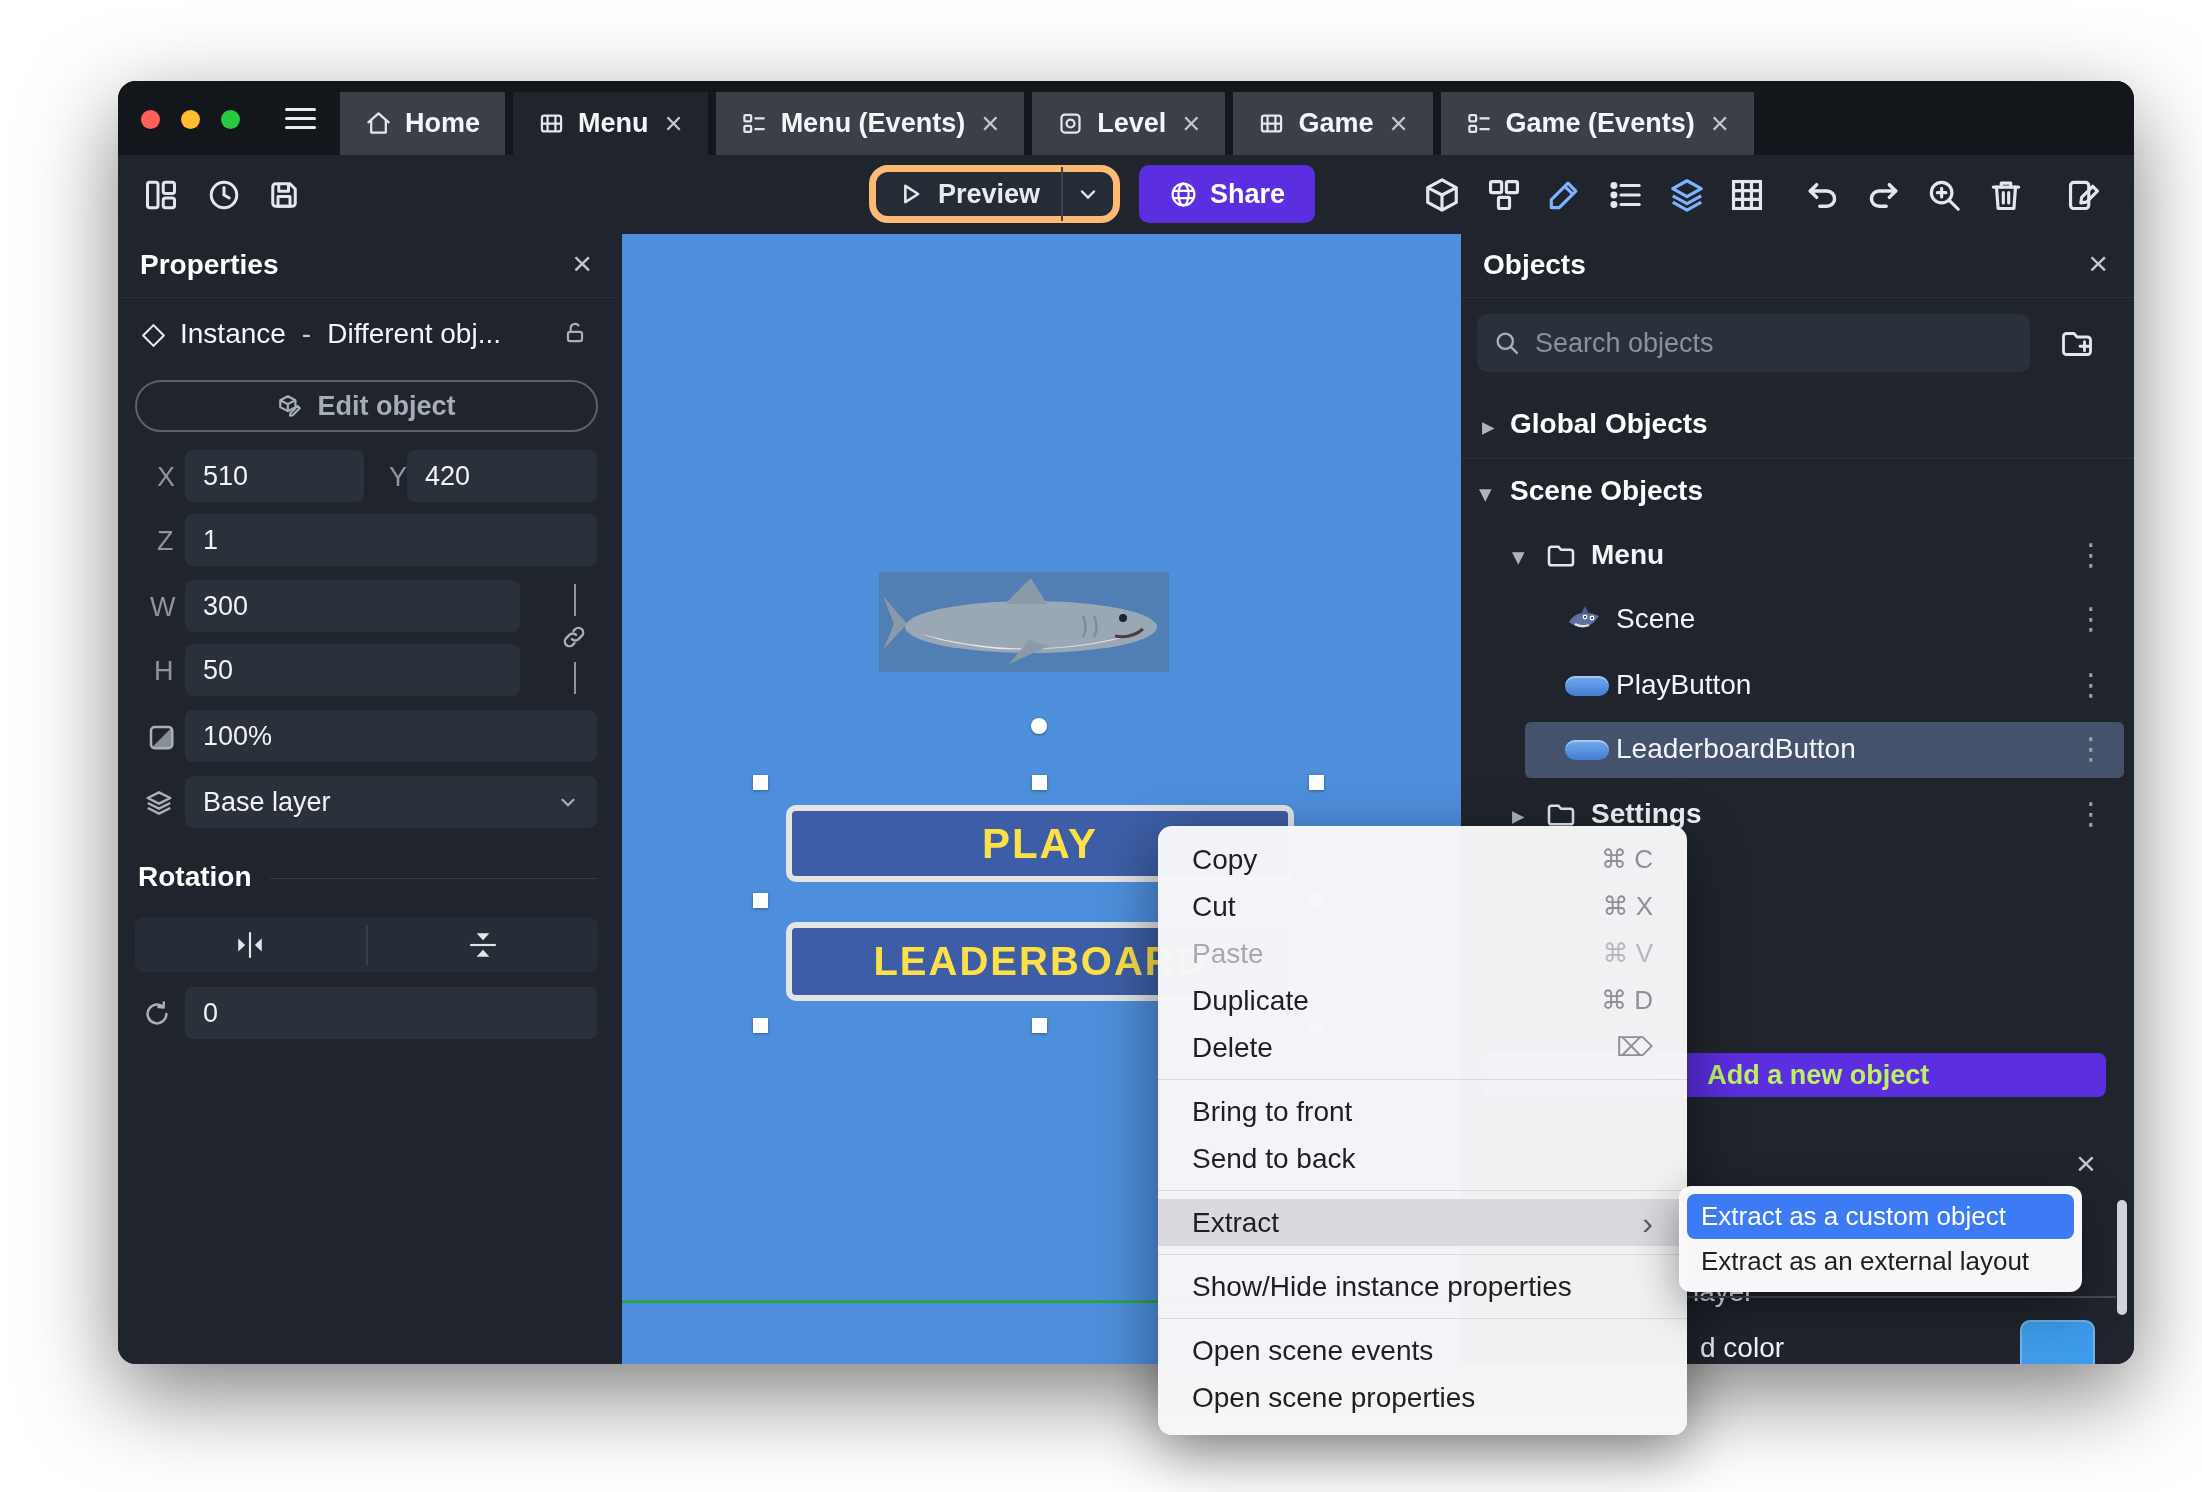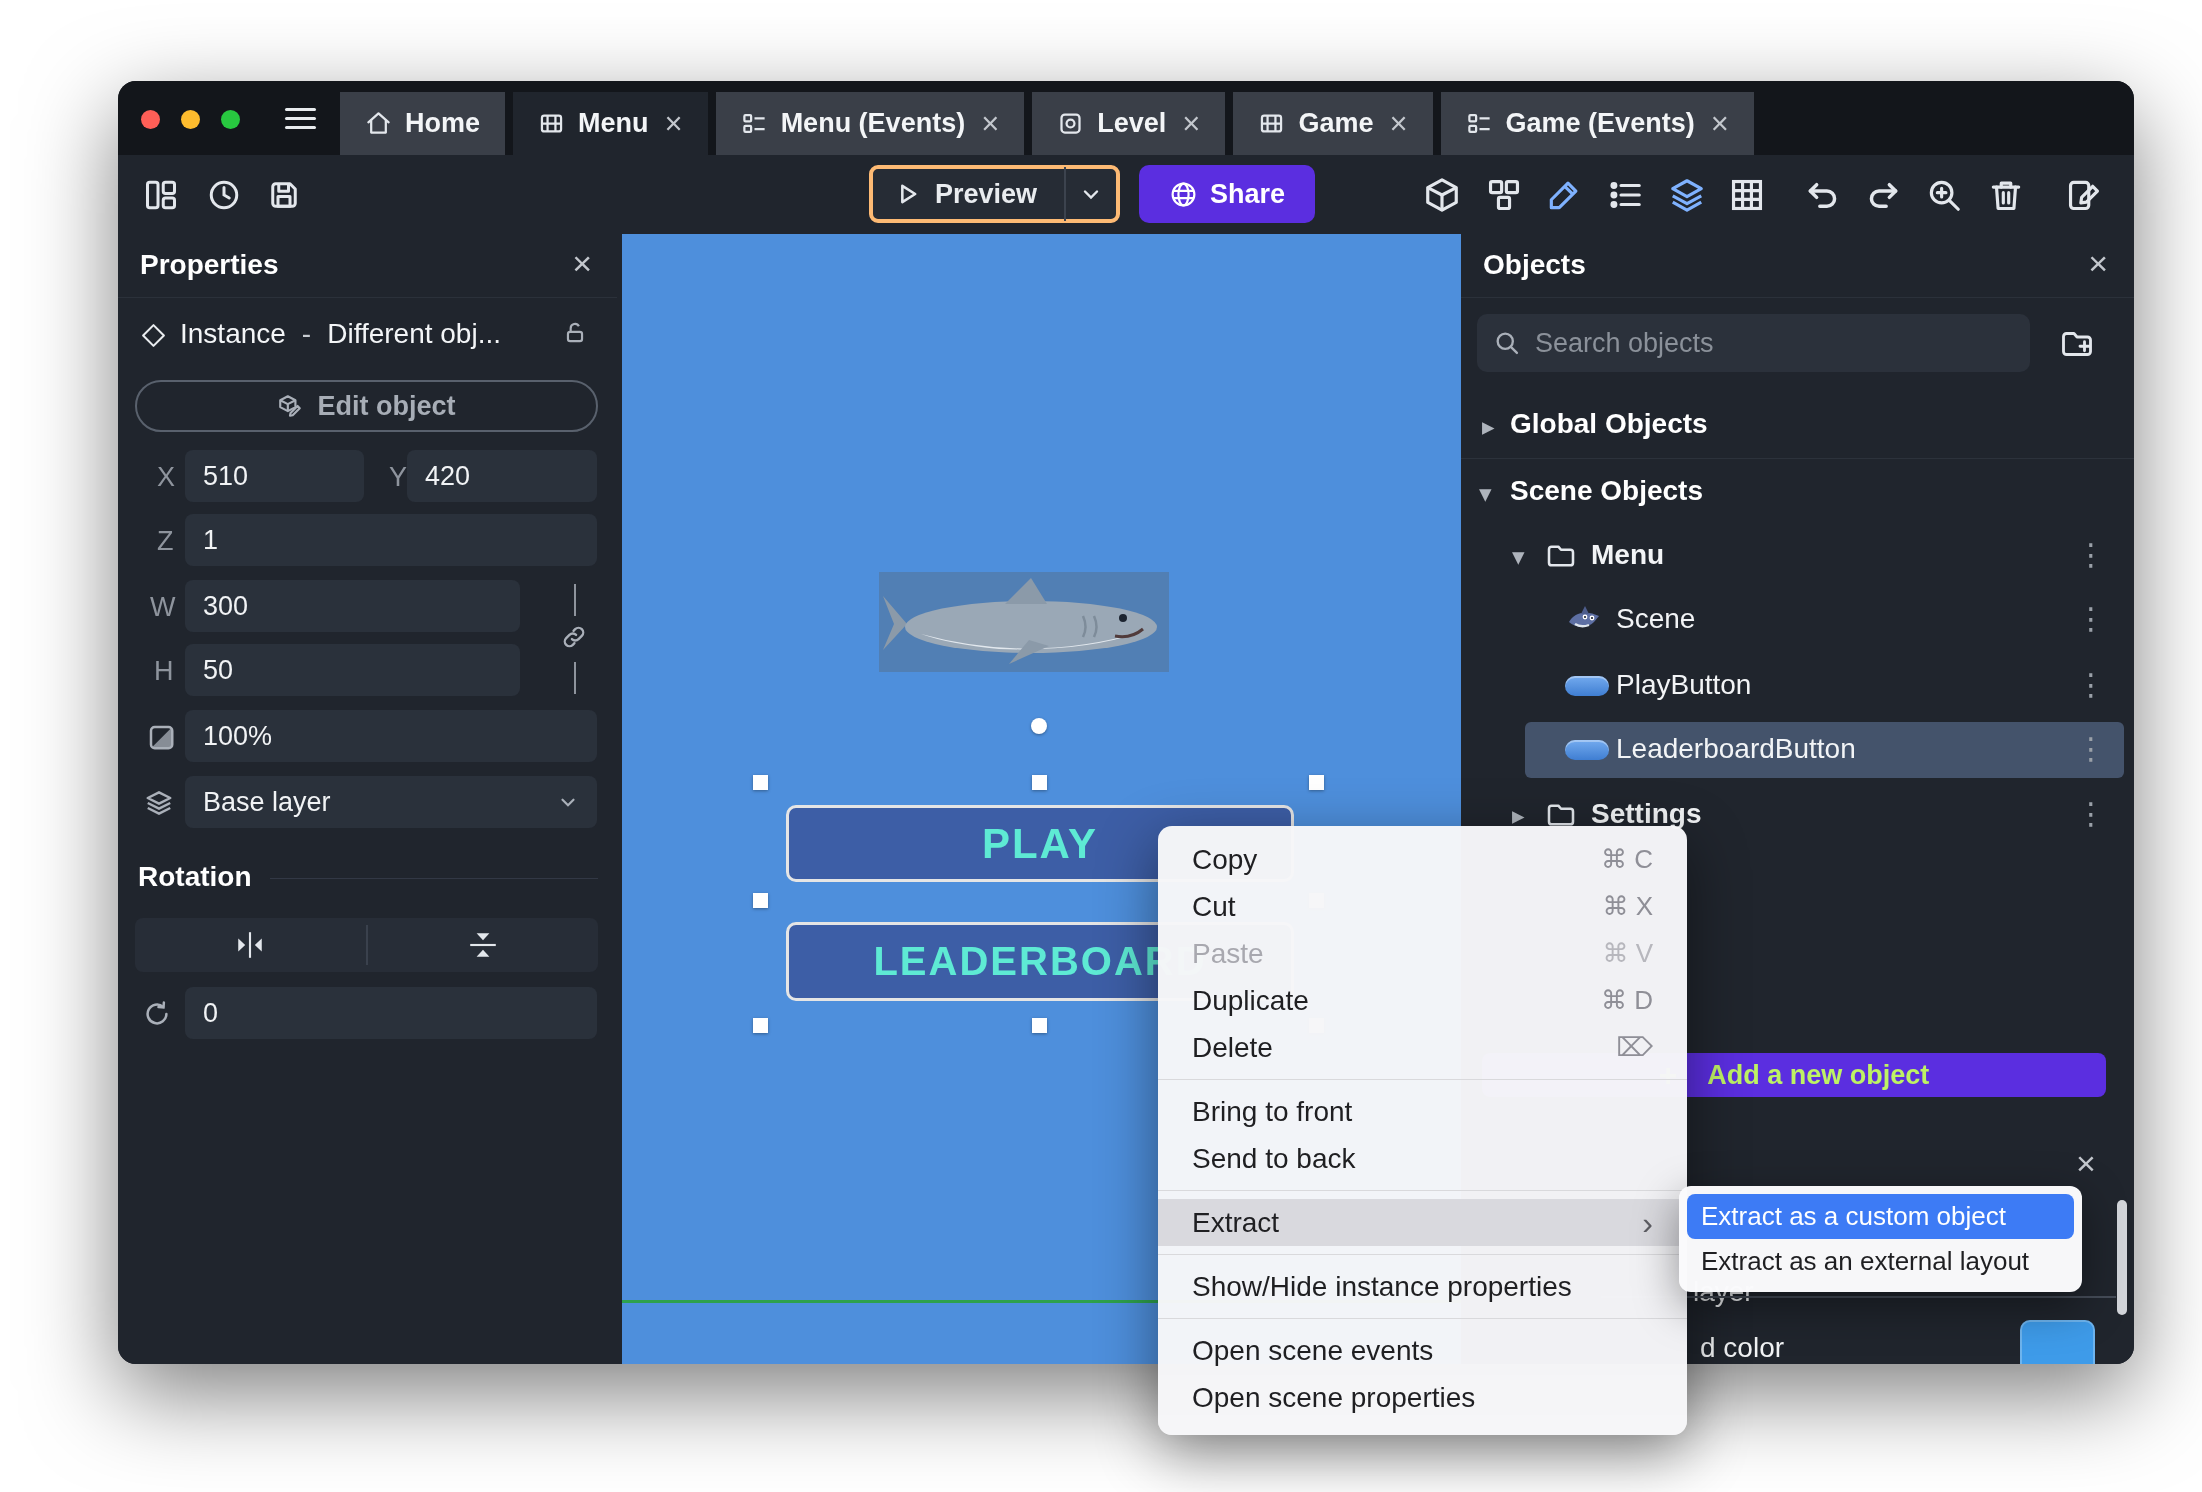--- a/index.html
+++ b/index.html
@@ -17,21 +17,21 @@
   .burger{position:absolute;left:167px;top:27px;width:31px;height:21px;display:flex;flex-direction:column;justify-content:space-between}
   .burger i{display:block;height:3px;border-radius:2px;background:#e9ecef}
   .tabs{position:absolute;left:222px;bottom:0;height:63px;display:flex;gap:8px}
   .tab{display:flex;align-items:center;gap:13px;padding:0 25px;background:#3a3f48;font-size:27px;font-weight:bold;color:#f3f5f7}
   .tab.active{background:#20252d}
   .tclose{font-size:31px;font-weight:normal;color:#c3c7cd;margin-left:3px}
 
   
   .toolbar{position:absolute;left:0;top:74px;width:100%;height:79px;background:#20252d}
   .tbi{position:absolute;top:20px;width:40px;height:40px;display:flex;align-items:center;justify-content:center}
-  .btn-preview{position:absolute;left:751px;top:10px;width:251px;height:58px;border:4px solid #fdba74;background:#262c35;border-radius:9px;display:flex;align-items:center}
+  .btn-preview{position:absolute;left:751px;top:10px;width:251px;height:58px;border:7px solid #fdba74;background:#262c35;border-radius:19px;display:flex;align-items:center}
   .btn-preview .plabel{font-size:27px;font-weight:bold;margin-left:14px}
   .pv-div{width:2px;height:54px;background:#3c434e;margin-left:auto}
   .pv-chev{width:50px;display:flex;align-items:center;justify-content:center}
   .btn-share{position:absolute;left:1021px;top:10px;width:176px;height:58px;background:#5b2ee0;border-radius:10px;display:flex;align-items:center;justify-content:center;gap:12px;font-weight:bold;font-size:27px;color:#fff}
 
   
   .props{position:absolute;left:0;top:153px;width:499px;height:1130px;background:#20252d}
   .canvas{position:absolute;left:504px;top:153px;width:839px;height:1130px;background:#4e8fdc;overflow:hidden}
   .objects{position:absolute;left:1343px;top:153px;width:673px;height:1130px;background:#20252d}
   .phead{position:absolute;left:0;top:0;width:100%;height:64px;border-bottom:1px solid #2b313a}
@@ -39,21 +39,21 @@
   .pclose{position:absolute;font-size:34px;color:#c3c7cd;line-height:1}
   .fld{position:absolute;height:52px;background:#2a313b;border-radius:8px;display:flex;align-items:center;padding:0 18px;font-size:27px;color:#f1f3f5}
   .lbl{position:absolute;font-size:27px;color:#8e949d}
 
   .editbtn{position:absolute;left:17px;top:146px;width:463px;height:52px;border:2px solid #59616d;border-radius:27px;display:flex;align-items:center;justify-content:center;gap:14px;font-size:27px;font-weight:bold;color:#a7adb6}
   .flipbox{position:absolute;left:17px;top:684px;width:463px;height:54px;background:#272d37;border-radius:8px;display:flex}
   .flipcell{flex:1;display:flex;align-items:center;justify-content:center}
   .flipdiv{width:2px;background:#3a414d;height:40px;align-self:center}
 
   
-  .scene-btn{position:absolute;left:164px;width:508px;background:#3d5ea6;border:3px solid #e5e5e5;border-radius:10px;color:#5eead4;font-weight:bold;display:flex;align-items:center;justify-content:center;letter-spacing:2px}
+  .scene-btn{position:absolute;left:164px;width:508px;background:#3d5ea6;border:6px solid #e5e5e5;border-radius:10px;color:#fde047;font-weight:bold;display:flex;align-items:center;justify-content:center;letter-spacing:2px}
   .hnd{position:absolute;width:15px;height:15px;background:#fff;box-shadow:0 1px 3px rgba(0,0,0,.35)}
   .rothnd{position:absolute;width:16px;height:16px;border-radius:50%;background:#fff;box-shadow:0 1px 3px rgba(0,0,0,.35)}
   .greenline{position:absolute;left:0;top:1066px;width:839px;height:3px;background:#2ea14c}
 
   
   .search{position:absolute;left:16px;top:80px;width:553px;height:58px;background:#2b313b;border:none;border-radius:10px;padding:0 24px 0 58px;font-size:27px;color:#f1f3f5;font-family:"Liberation Sans",sans-serif;outline:none}
   .search::placeholder{color:#8b919a}
   .sechead{position:absolute;font-size:28px;font-weight:bold;color:#fff}
   .caret{position:absolute;font-size:25px;color:#aeb4bc}
   .oname{position:absolute;font-size:28px;color:#f2f4f6}

